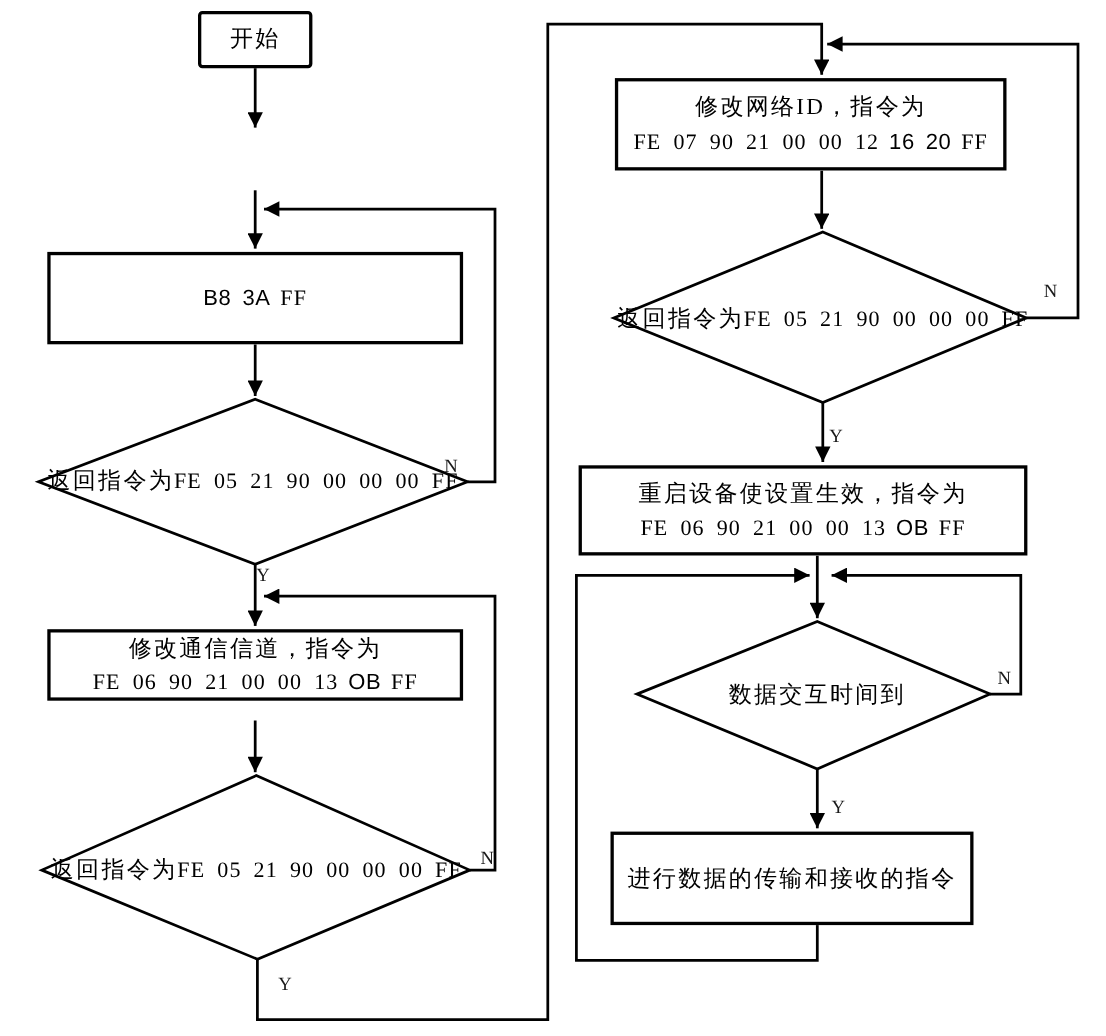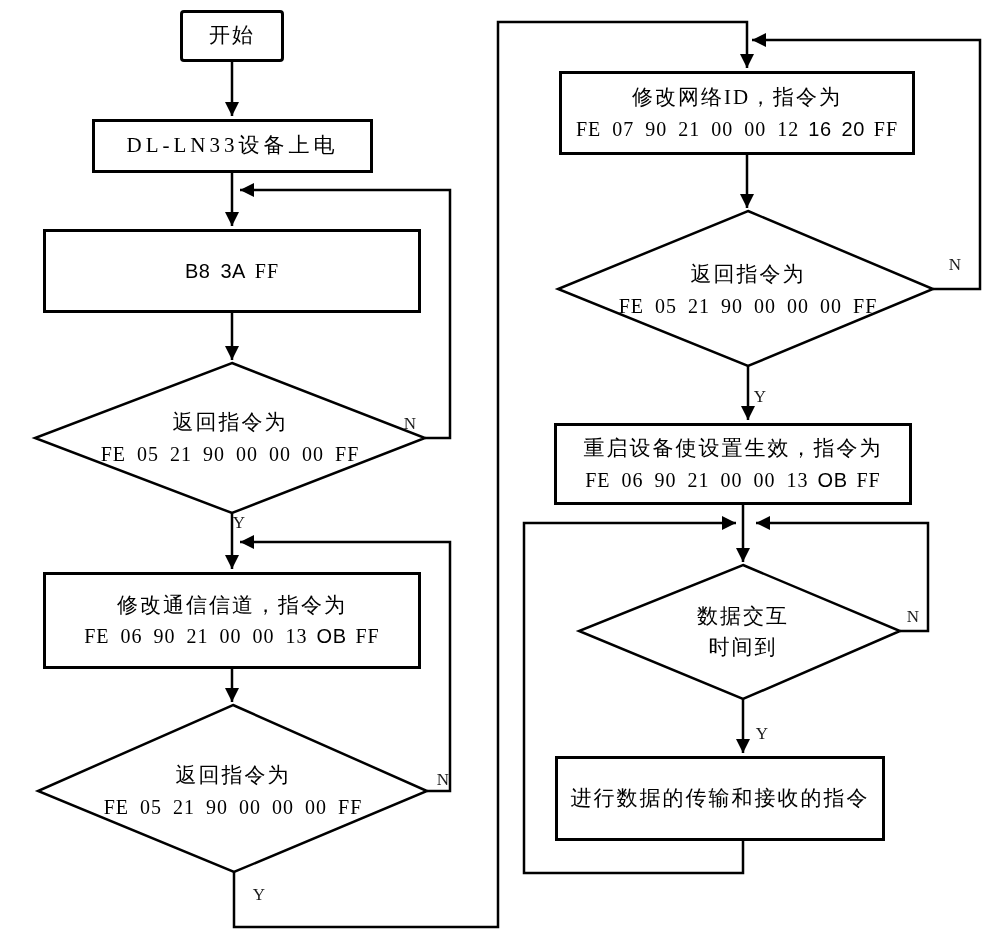--- a/index.html
+++ b/index.html
@@ -9,21 +9,21 @@
     overflow:hidden;
   }
   svg.wires { position:absolute; left:0; top:0; }
   .node {
     position:absolute; box-sizing:border-box; background:#fff;
     border:3px solid #000; display:flex; flex-direction:column;
     align-items:center; justify-content:center; text-align:center;
   }
   .pill { border-radius:4px; }
   .dtext {
-    position:absolute; display:flex; flex-direction:column;
+    position:absolute; display:flex; flex-direction:row;
     align-items:center; justify-content:center; text-align:center;
   }
   .t1 { font-size:21px; letter-spacing:2px; line-height:1.5; white-space:nowrap; }
   .sp4 { letter-spacing:4px; }
   .hex {
     font-size:20px; letter-spacing:1px; word-spacing:5px;
     display:flex; gap:9px; align-items:baseline; line-height:1.5; white-space:nowrap;
   }
   .hex .b {
     font-family:"Liberation Sans","DejaVu Sans",sans-serif;
@@ -66,50 +66,47 @@
       <polyline points="900,631 928,631 928,523 756,523" marker-end="url(#arw)"></polyline>
       <polyline points="743,699 743,753" marker-end="url(#arw)"></polyline>
       <polyline points="743,841 743,873 524,873 524,523 736,523" marker-end="url(#arw)"></polyline>
     </g>
   </svg>
 
   <div class="node pill" style="left:180px; top:10px; width:104px; height:52px;">
     <span class="t1">开始</span>
   </div>
 
-  <div class="node" style="left:92px; top:119px; width:281px; height:54px;">
-    <span class="t1 sp4">DL-LN33设备上电</span>
-  </div>
 
   <div class="node" style="left:43px; top:229px; width:378px; height:84px;">
     <span class="hex">
       <span class="b">B8 3A</span>
       <span>FF</span>
     </span>
   </div>
 
-  <div class="node" style="left:43px; top:572px; width:378px; height:97px;">
+  <div class="node" style="left:43px; top:572px; width:378px; height:65px;">
     <span class="t1">修改通信信道，指令为</span>
     <span class="hex">
       <span>FE 06 90 21 00 00 13</span>
       <span class="b">OB</span>
       <span>FF</span>
     </span>
   </div>
 
   <div class="node" style="left:559px; top:71px; width:356px; height:84px;">
     <span class="t1">修改网络ID，指令为</span>
     <span class="hex">
       <span>FE 07 90 21 00 00 12</span>
       <span class="b">16 20</span>
       <span>FF</span>
     </span>
   </div>
 
-  <div class="node" style="left:554px; top:423px; width:358px; height:82px;">
+  <div class="node" style="left:526px; top:423px; width:408px; height:82px;">
     <span class="t1">重启设备使设置生效，指令为</span>
     <span class="hex">
       <span>FE 06 90 21 00 00 13</span>
       <span class="b">OB</span>
       <span>FF</span>
     </span>
   </div>
 
   <div class="node" style="left:555px; top:756px; width:330px; height:85px;">
     <span class="t1">进行数据的传输和接收的指令</span>

